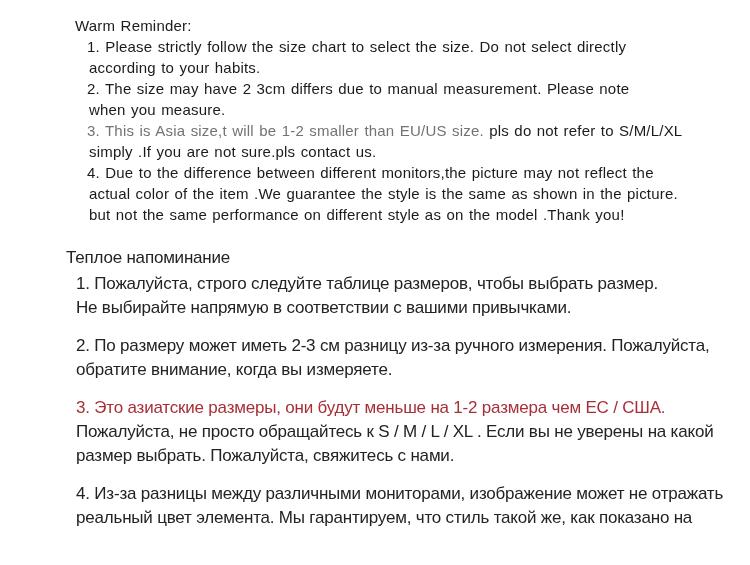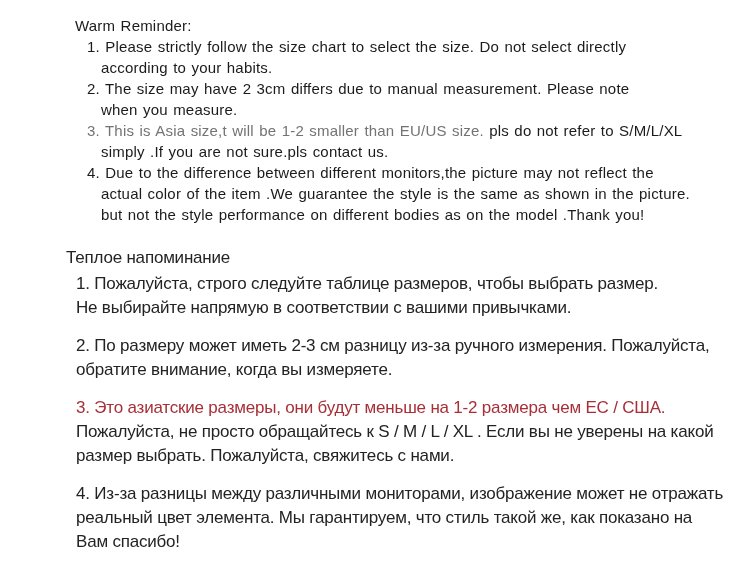--- a/index.html
+++ b/index.html
@@ -23,21 +23,21 @@
     top: 15px;
     font-family: "Liberation Sans", sans-serif;
     font-size: 15px;
     line-height: 21px;
     color: #1b1b1b;
     letter-spacing: 0.2px;
     word-spacing: 1px;
     white-space: nowrap;
   }
   .en-item { margin-left: 12px; }
-  .en-cont { margin-left: 26px; }
+  .en-cont { margin-left: 14px; }
   .red-en  { color: #737373; }
 
   
   .ru {
     position: absolute;
     left: 66px;
     top: 246px;
     font-family: "Liberation Sans", sans-serif;
     font-size: 17px;
     line-height: 24px;
@@ -57,21 +57,21 @@
   <section class="en">
     <div>Warm Reminder:</div>
     <div class="en-item">1. Please strictly follow the size chart to select the size. Do not select directly</div>
     <div class="en-cont">according to your habits.</div>
     <div class="en-item">2. The size may have 2 3cm differs due to manual measurement. Please note</div>
     <div class="en-cont">when you measure.</div>
     <div class="en-item"><span class="red-en">3. This is Asia size,t will be 1-2 smaller than EU/US size.</span><span> pls do not refer to S/M/L/XL</span></div>
     <div class="en-cont">simply .If you are not sure.pls contact us.</div>
     <div class="en-item">4. Due to the difference between different monitors,the picture may not reflect the</div>
     <div class="en-cont">actual color of the item .We guarantee the style is the same as shown in the picture.</div>
-    <div class="en-cont">but not the style performance on different bodies as on the model .Thank you!</div>
+    <div class="en-cont">but not the same performance on different style as on the model .Thank you!</div>
   </section>
 
   <section class="ru">
     <div>Теплое напоминание</div>
 
     <div class="ru-para first">
       <div>1. Пожалуйста, строго следуйте таблице размеров, чтобы выбрать размер.</div>
       <div>Не выбирайте напрямую в соответствии с вашими привычками.</div>
     </div>
 
@@ -82,17 +82,16 @@
 
     <div class="ru-para">
       <div class="red-ru">3. Это азиатские размеры, они будут меньше на 1-2 размера чем ЕС / США.</div>
       <div>Пожалуйста, не просто обращайтесь к S / M / L / XL . Если вы не уверены на какой</div>
       <div>размер выбрать. Пожалуйста, свяжитесь с нами.</div>
     </div>
 
     <div class="ru-para">
       <div>4. Из-за разницы между различными мониторами, изображение может не отражать</div>
       <div>реальный цвет элемента. Мы гарантируем, что стиль такой же, как показано на</div>
-      <div>Вам спасибо!</div>
     </div>
   </section>
 
 </div>
 
 </body></html>

